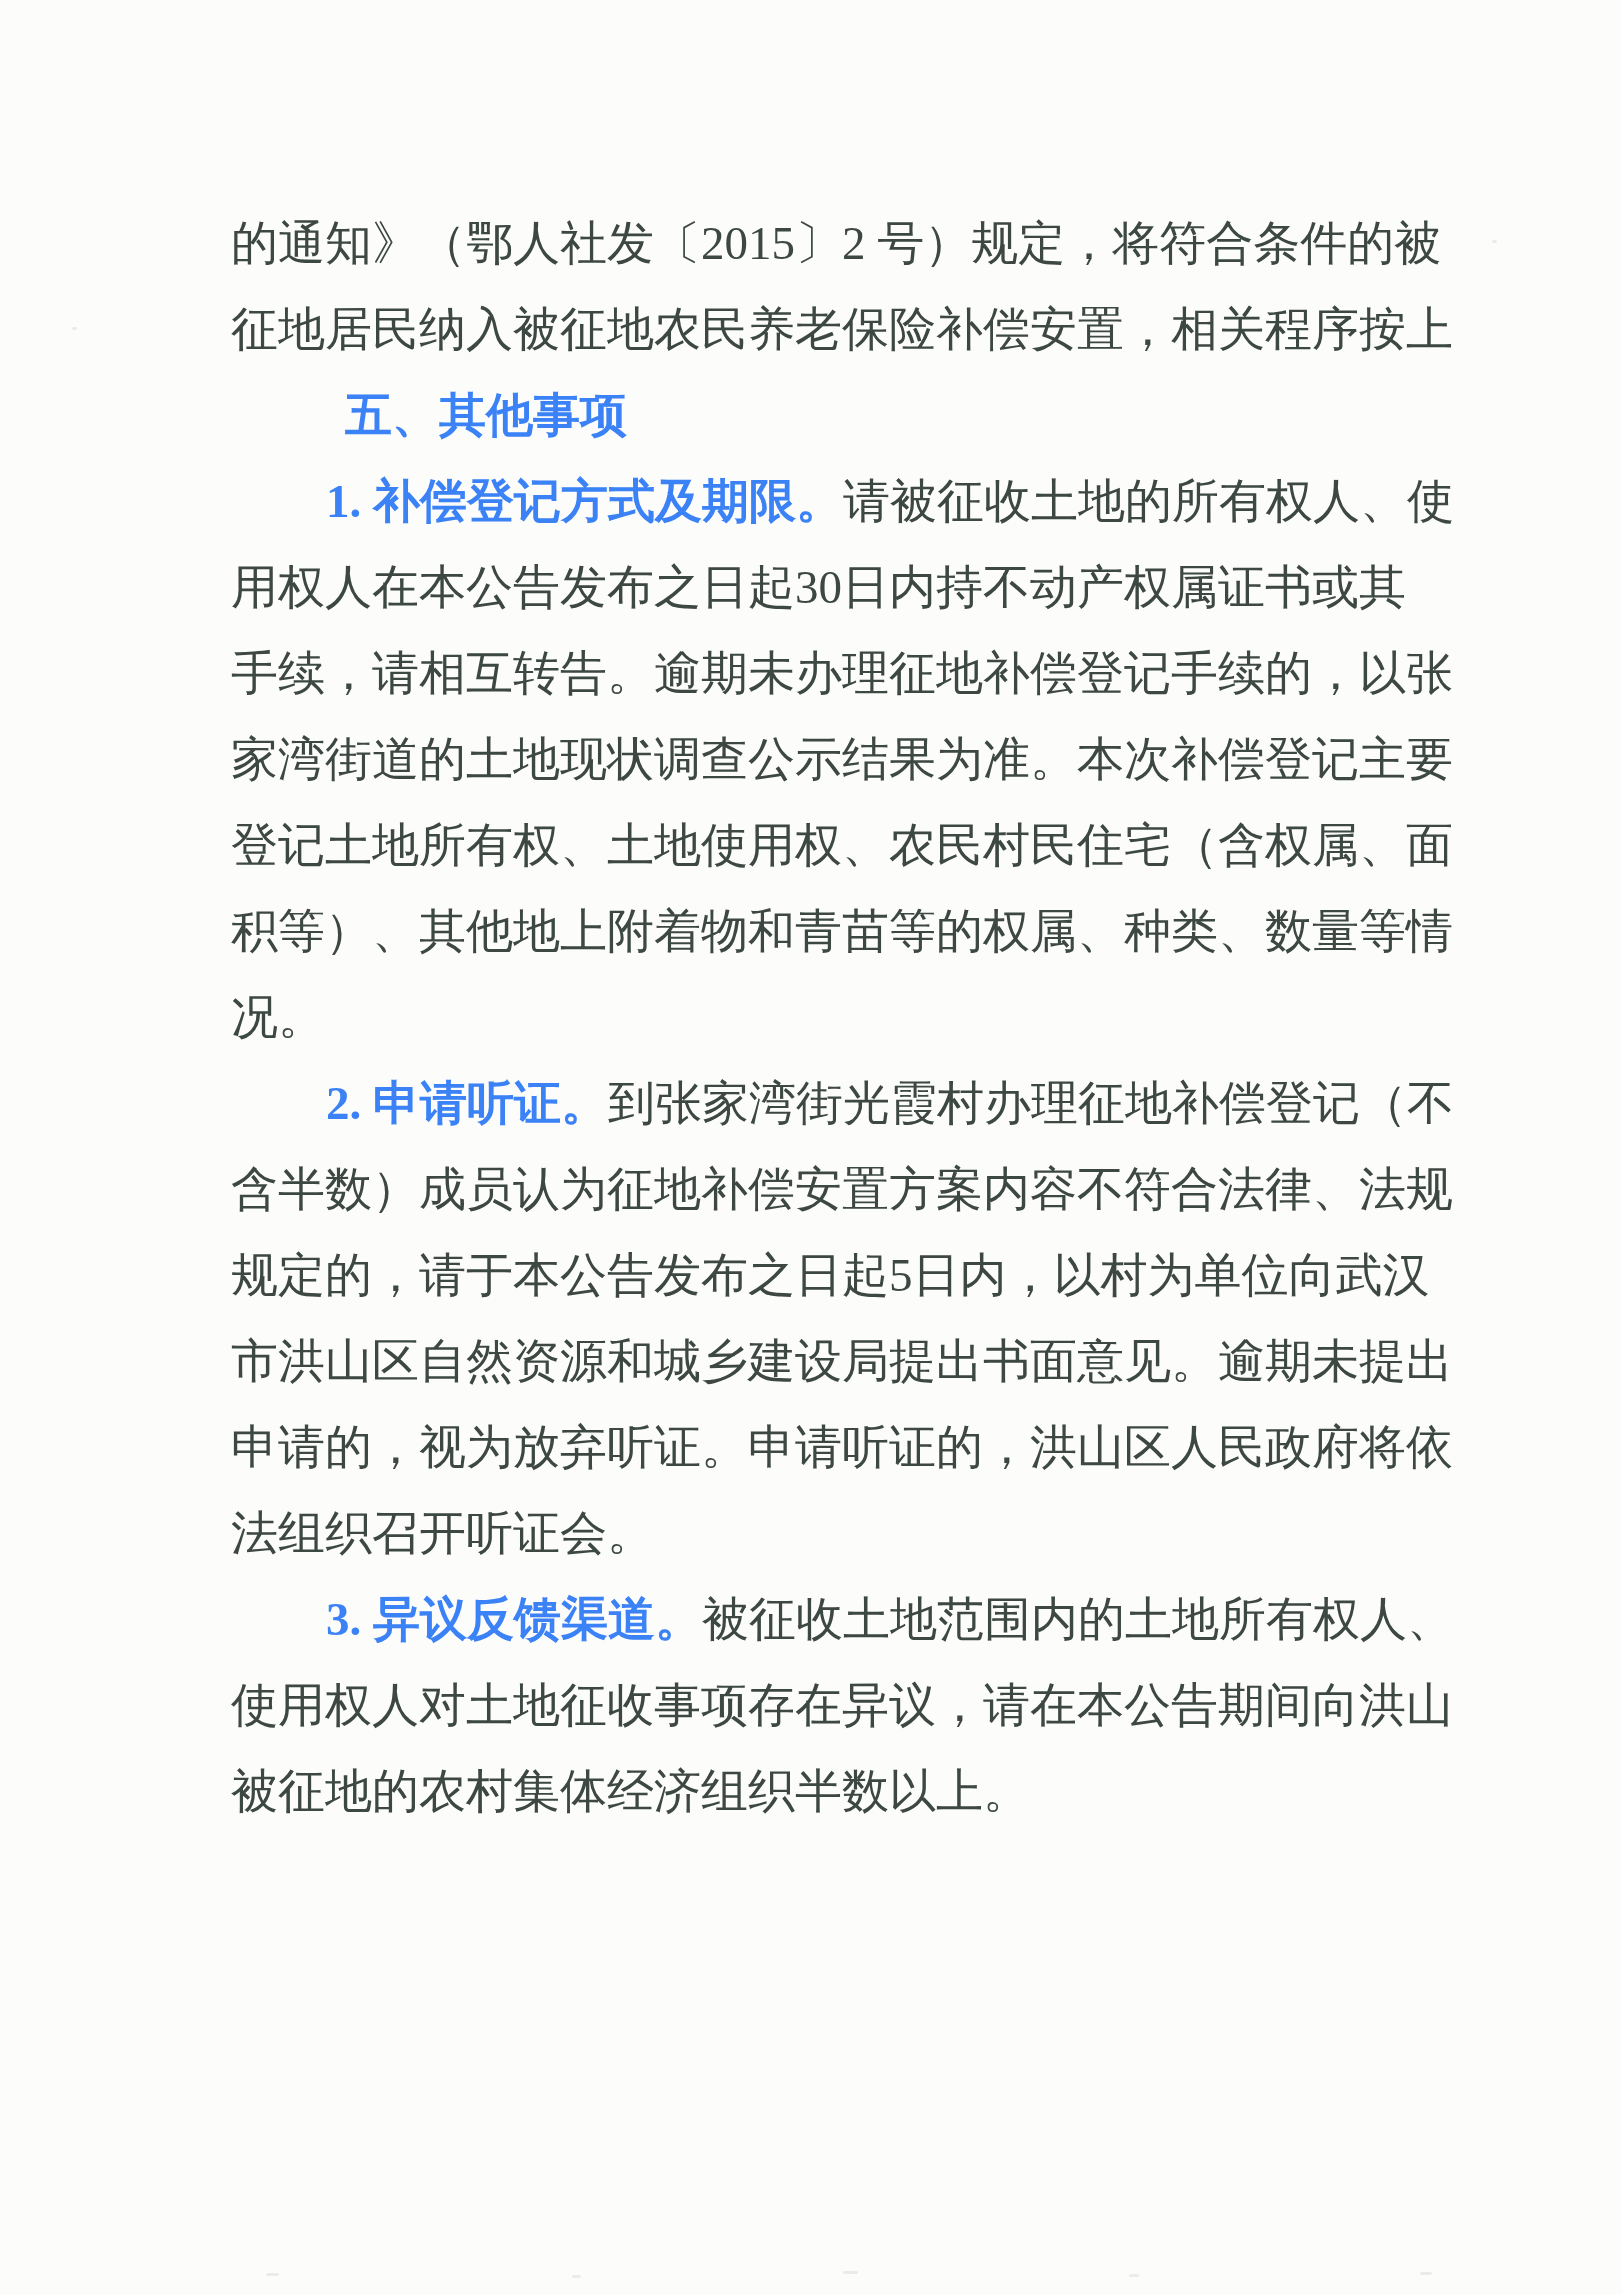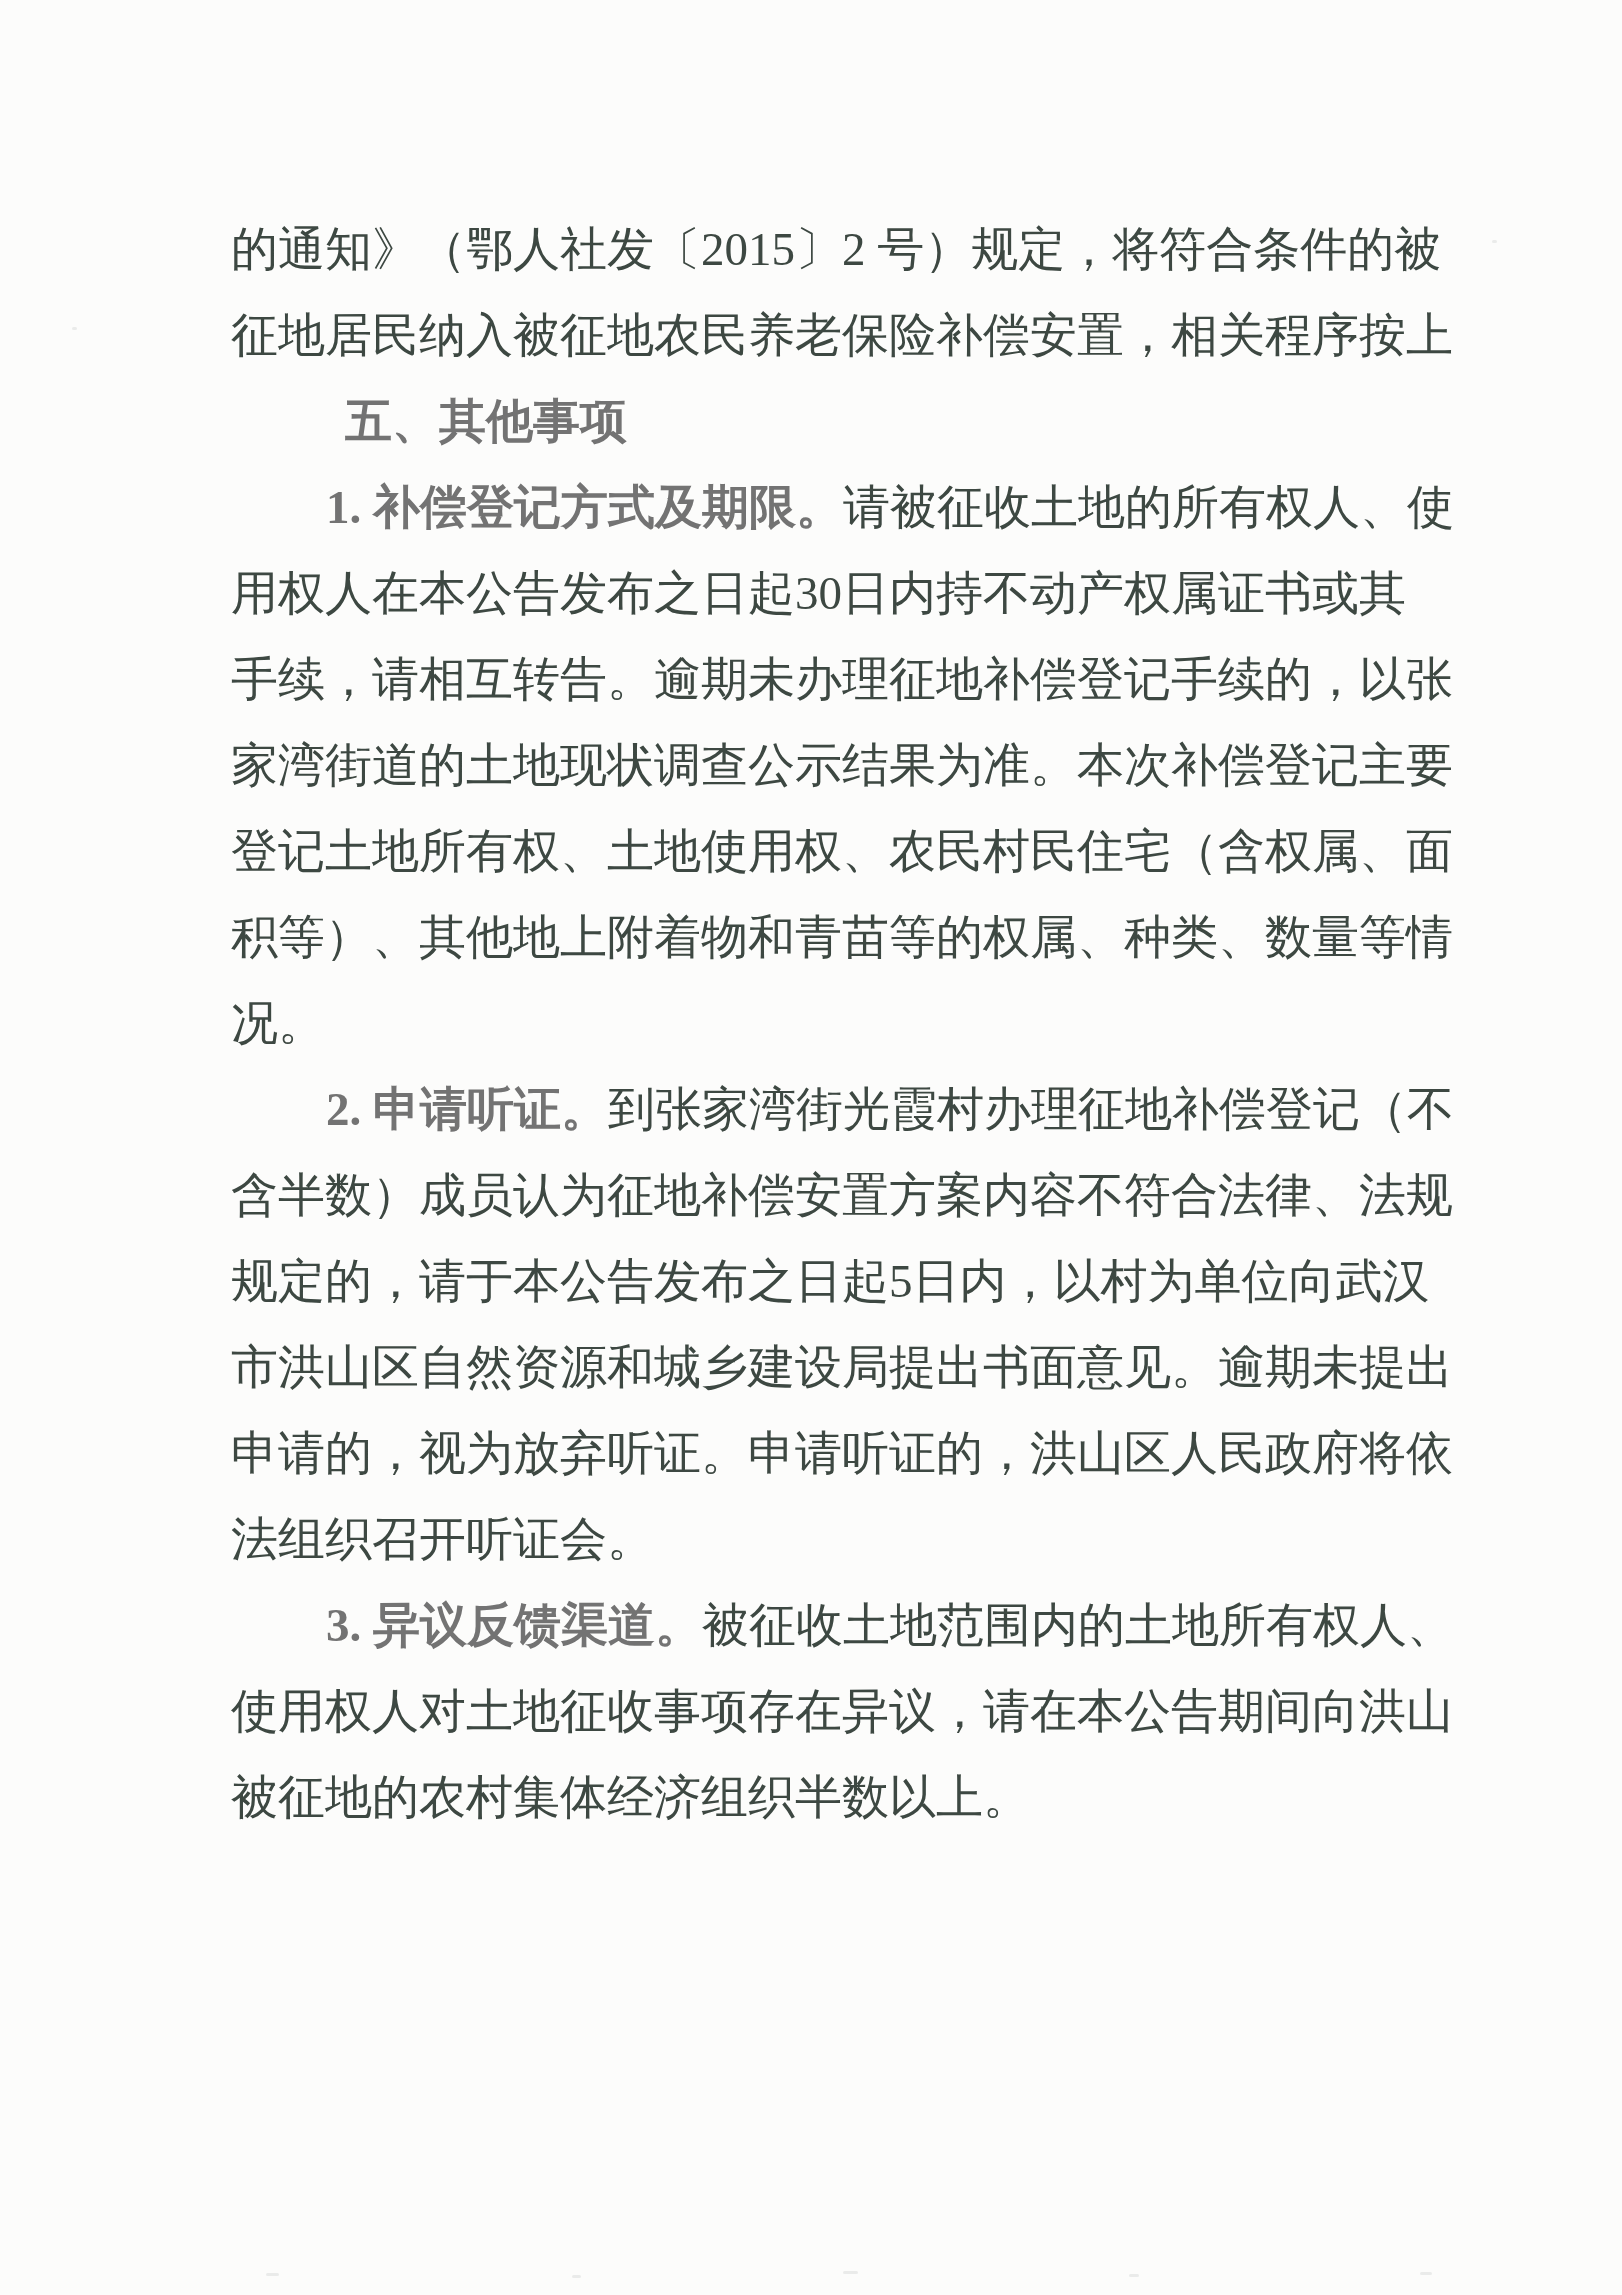--- a/index.html
+++ b/index.html
@@ -11,42 +11,42 @@
     position: relative;
     width: 1623px;
     height: 2295px;
     background: #fcfcfb;
     overflow: hidden;
     font-family: "Liberation Serif", serif;
   }
   .textcol {
     position: absolute;
     left: 231px;
-    top: 206px;
+    top: 200px;
     width: 1130px;
     color: #3d4842;
     font-size: 47px;
   }
   .ln {
     height: 86px;
     line-height: 86px;
     white-space: nowrap;
     text-align: justify;
     text-align-last: left;
     letter-spacing: 0px;
   }
   
   .fill { text-align-last: justify; }
   
   .ind  { padding-left: 95px; }
   
   .head { padding-left: 114px; }
   .b {
     font-weight: bold;
-    color: #737373;
+    color: #3b82f6;
   }
   
   .noise {
     position: absolute;
     height: 3.1px;
     background: #9aa39e;
     opacity: 0.18;
     border-radius: 1.5px;
   }
 </style>

